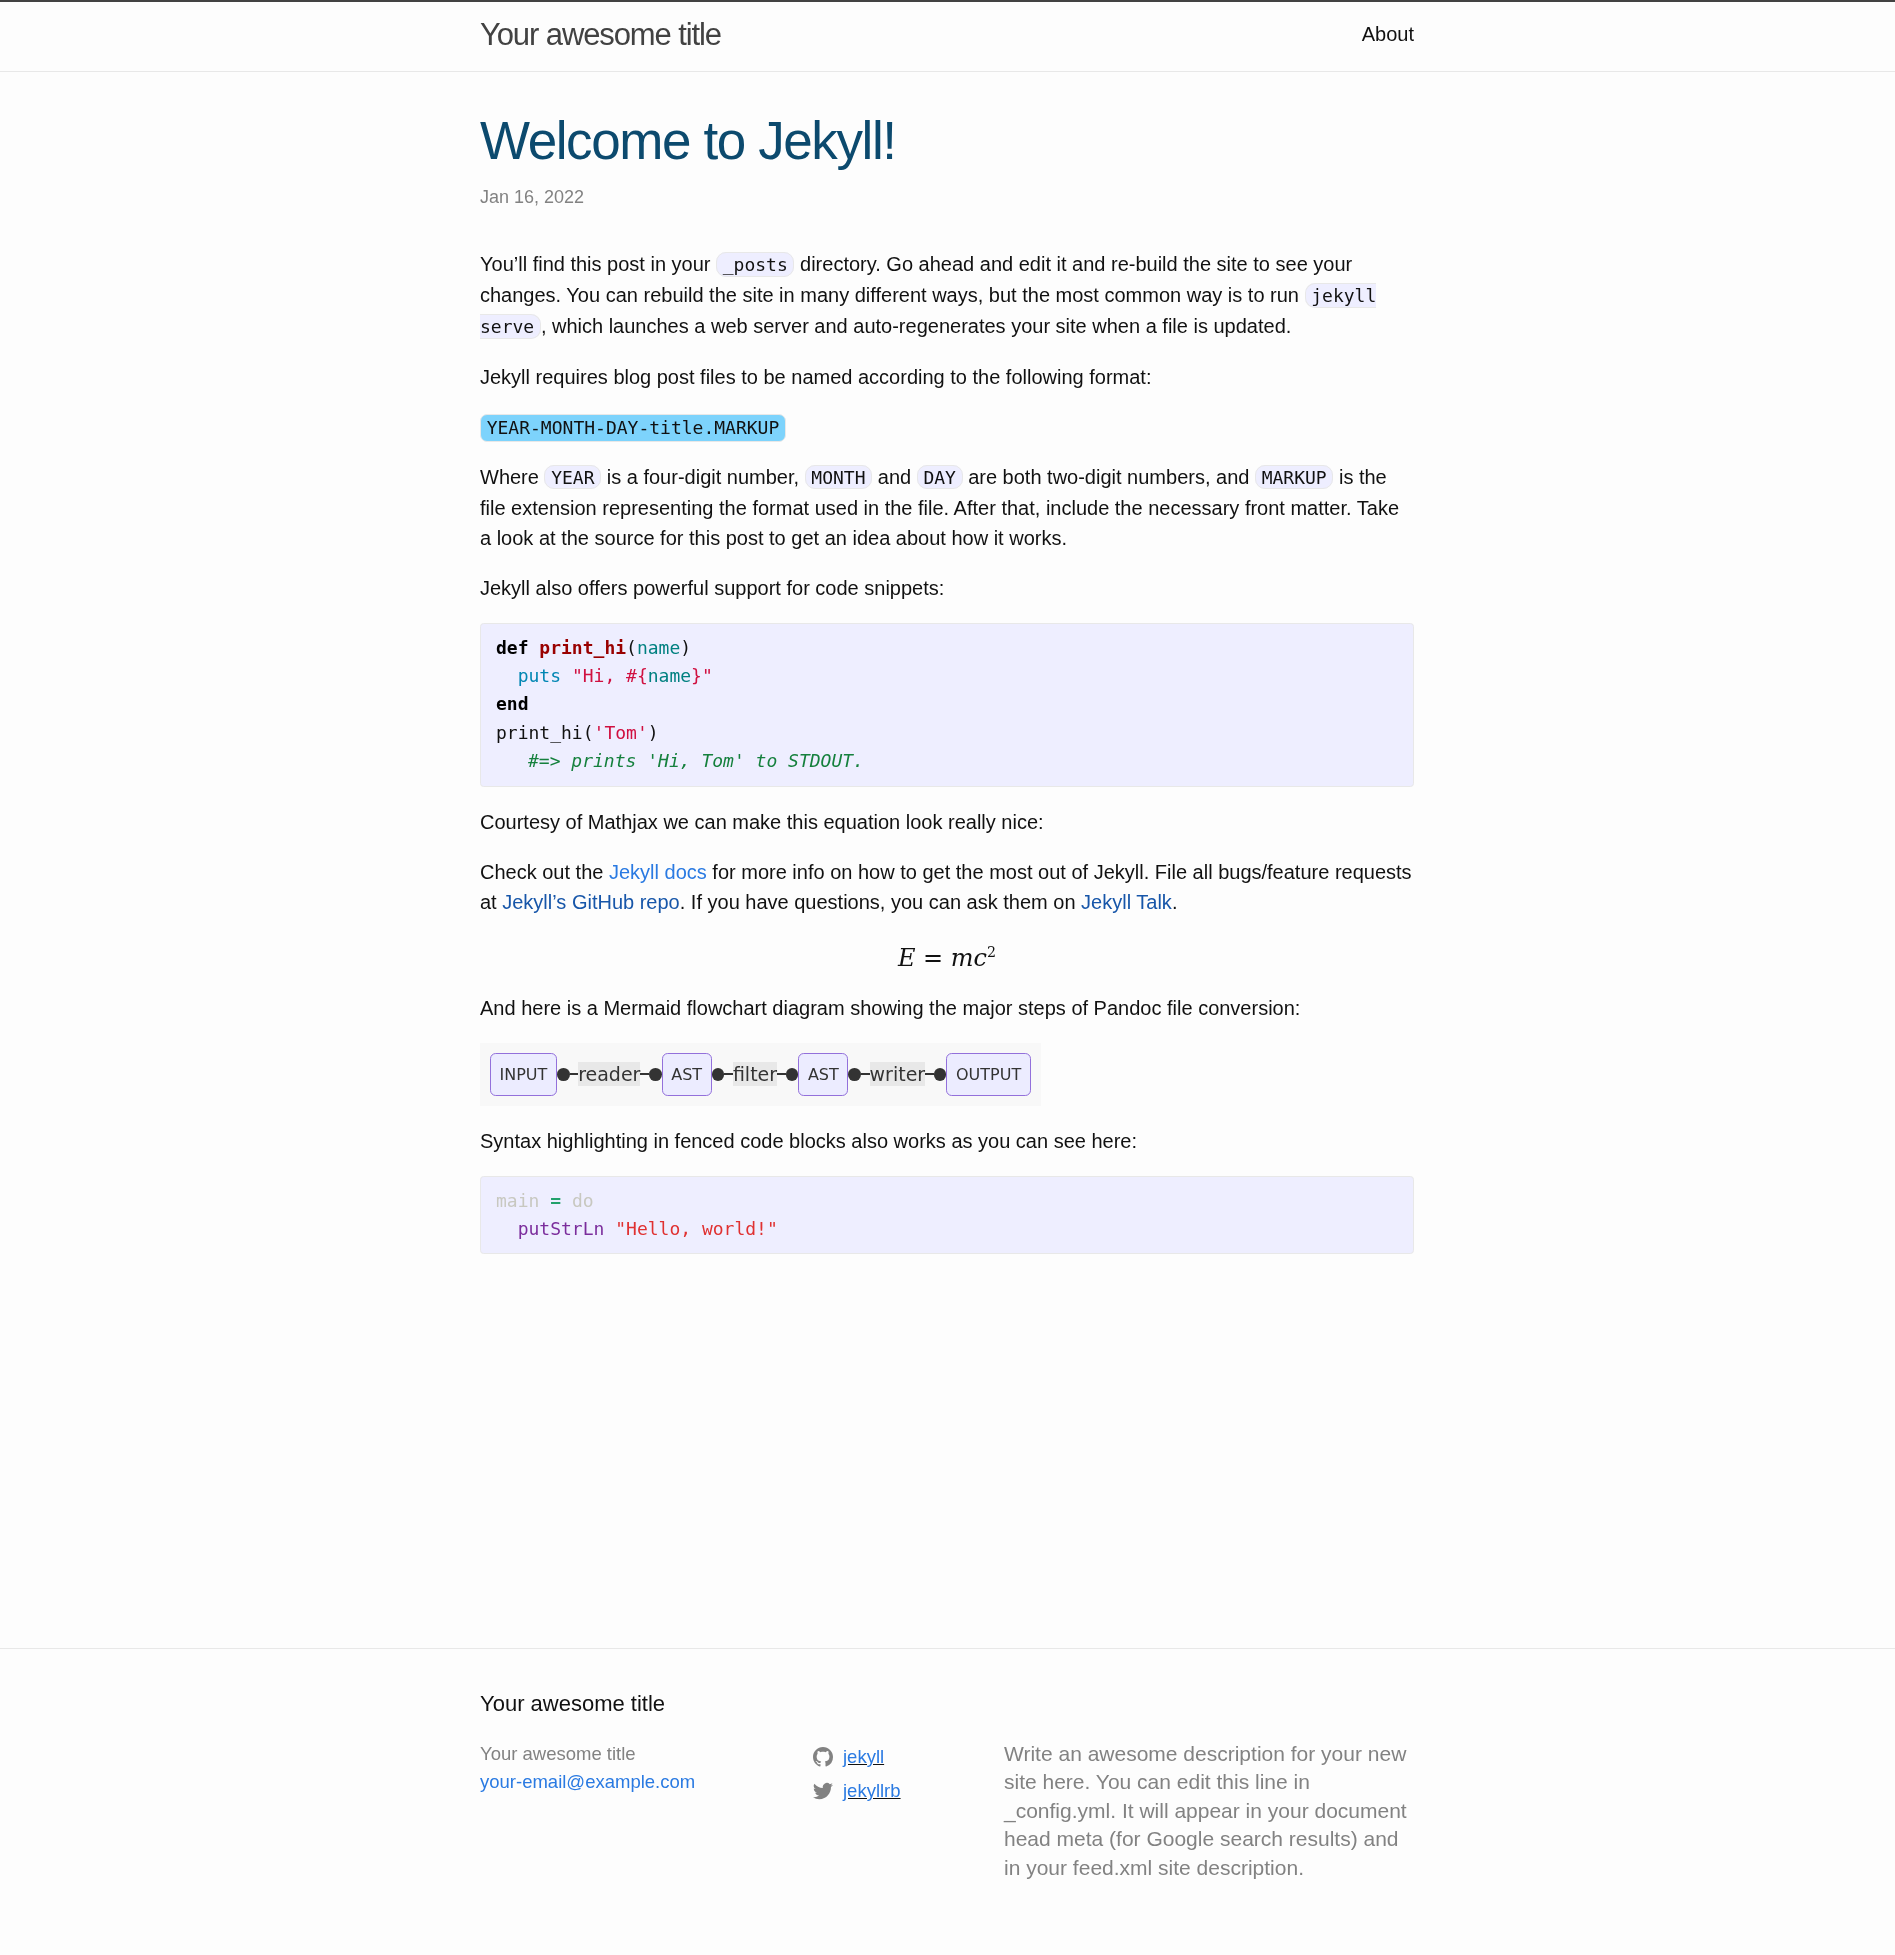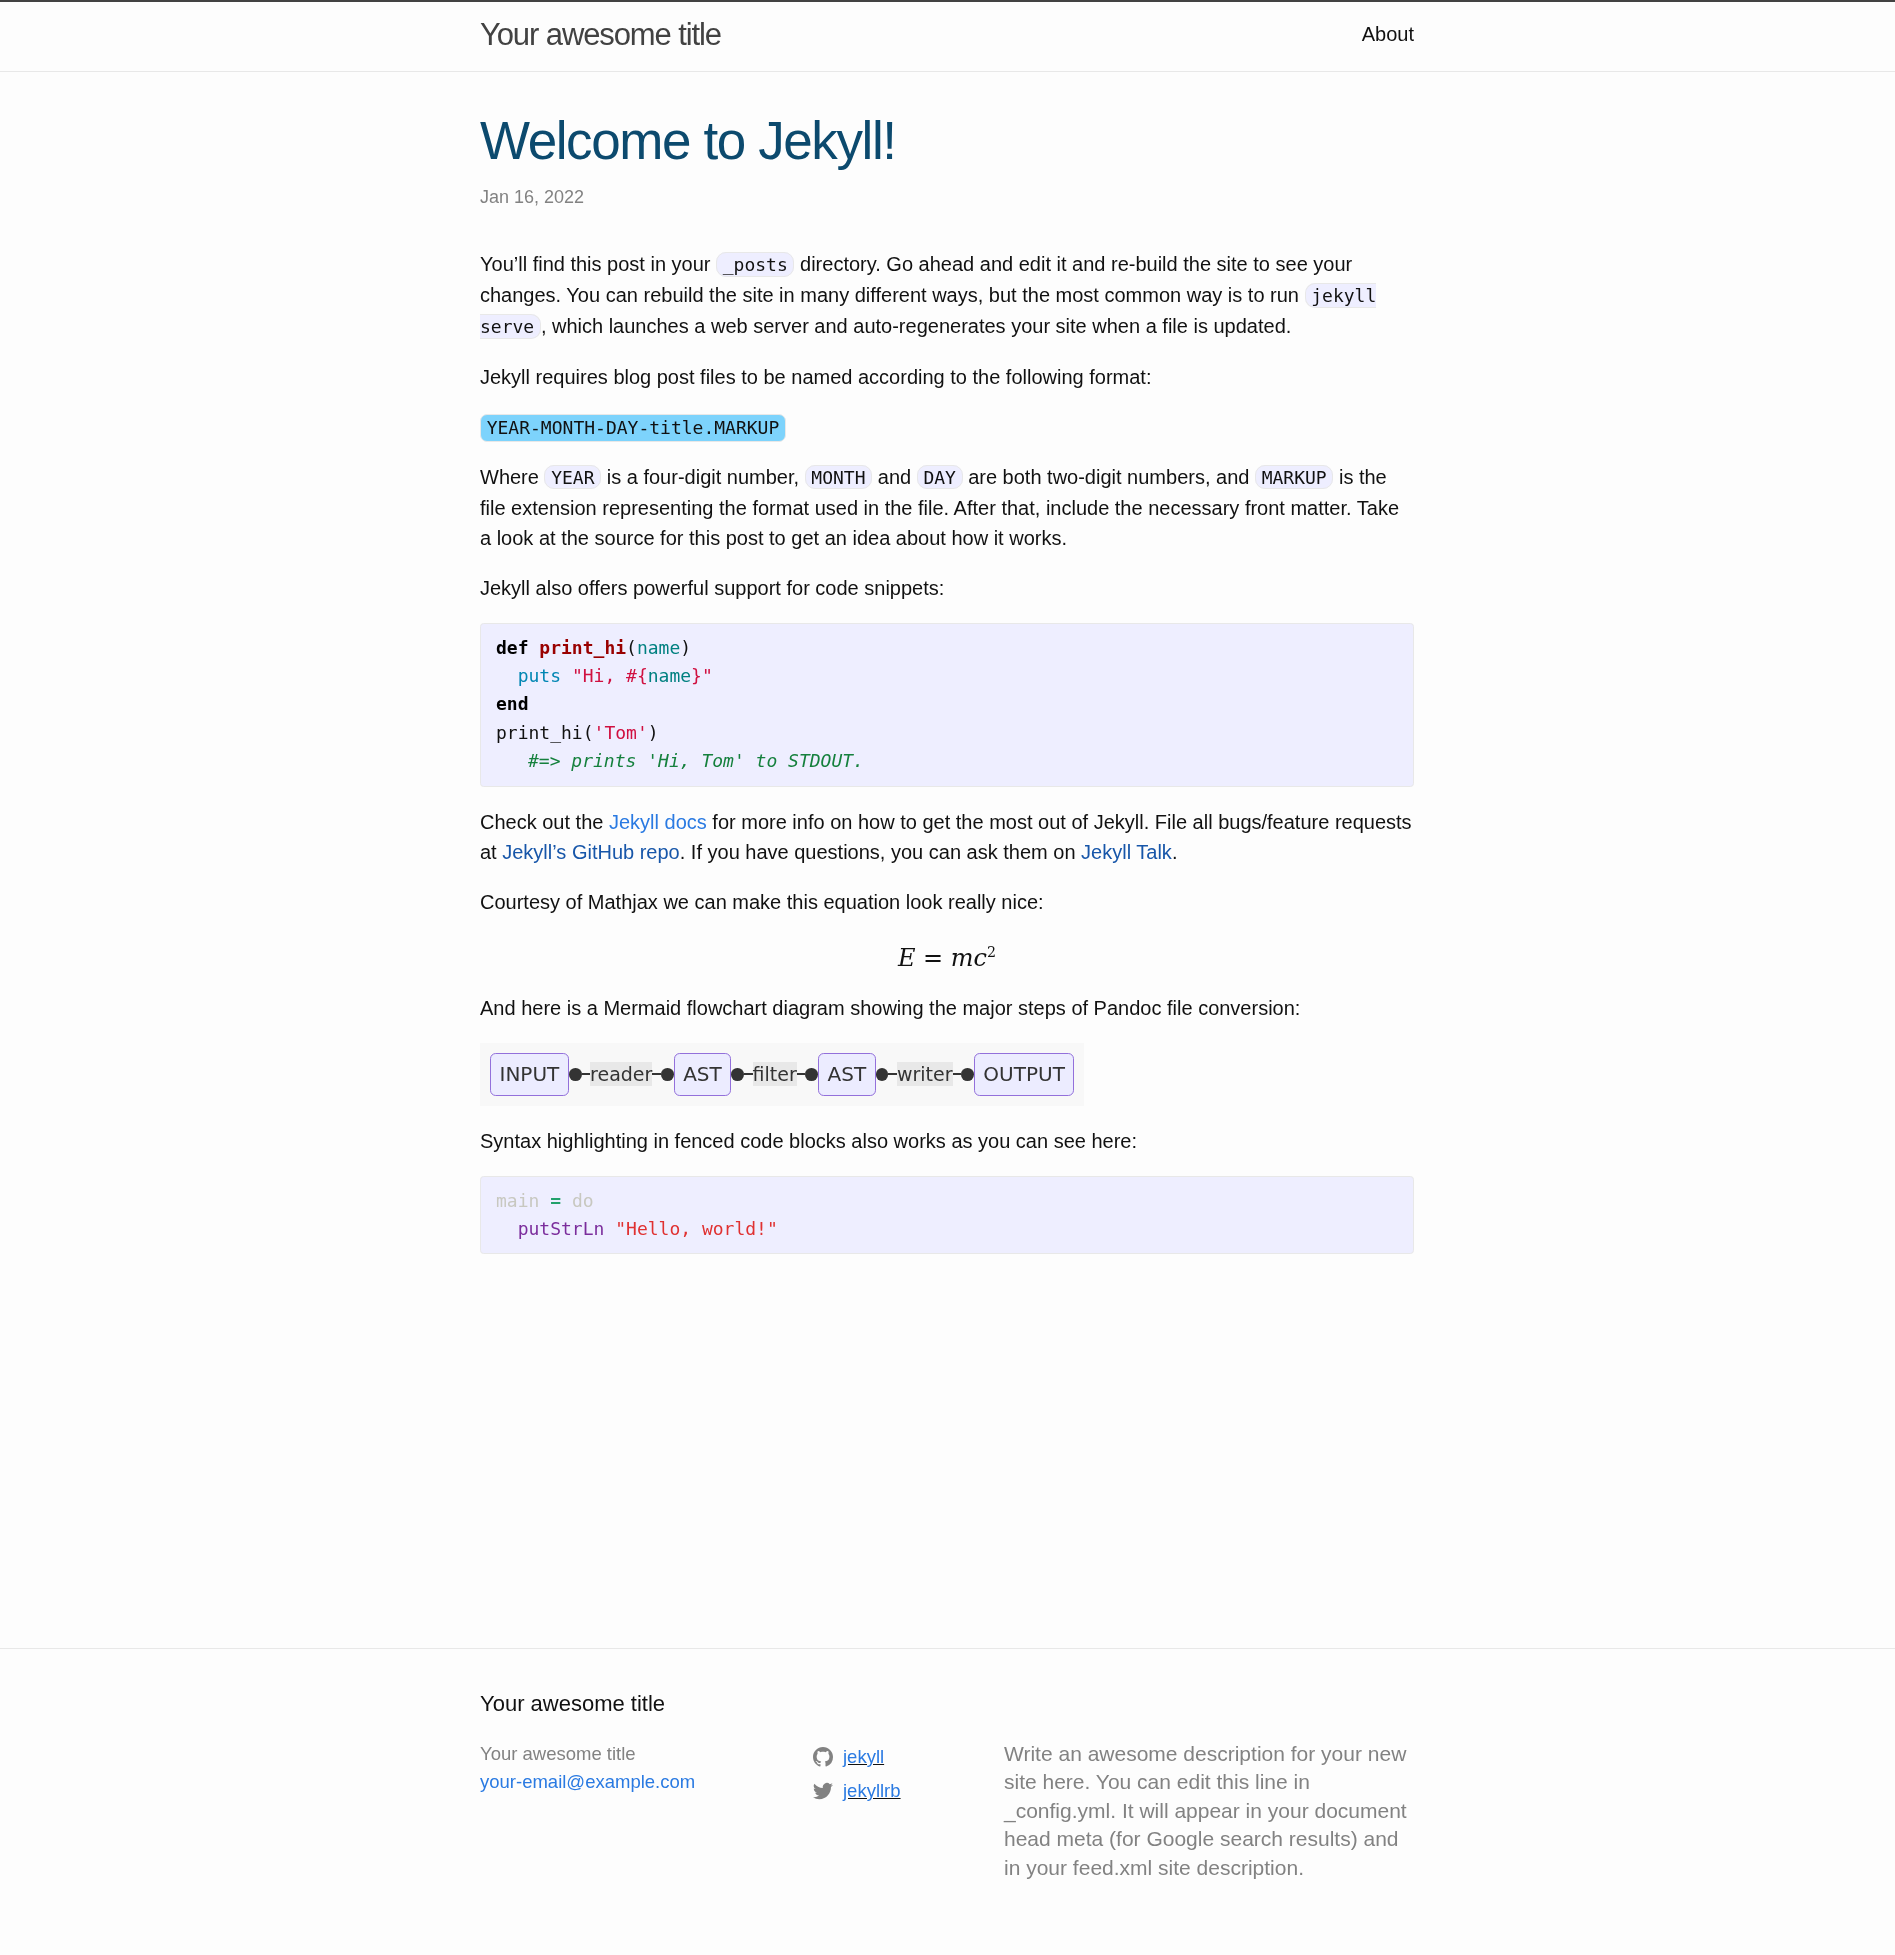--- a/index.html
+++ b/index.html
@@ -80,21 +80,21 @@
     text-align: center; font-family: "DejaVu Serif", serif; font-style: italic;
     font-size: 24px; line-height: 30px; margin: 0 0 20px 0;
   }
   .math sup { font-style: normal; font-size: 14.2px; }
   .mermaid {
     display: inline-block; background: #f8f8f8; padding: 10px 10px; margin-bottom: 20px;
   }
   .mm-row { display: flex; align-items: center; }
   .mm-node {
     background: #ececff; border: 1.4px solid #9370db; border-radius: 5.7px;
-    color: #333; font-size: 20px; line-height: 41px; padding: 0 8.5px;
+    color: #333; font-size: 16px; line-height: 41px; padding: 0 8.5px;
     font-family: "DejaVu Sans", sans-serif;
   }
   .mm-edge { display: flex; align-items: center; }
   .mm-dot { width: 12.8px; height: 12.8px; border-radius: 50%; background: #333; }
   .mm-line { width: 8.5px; height: 2.1px; background: #333; }
   .mm-label {
     background: #e8e8e8; color: #333; font-size: 19px; line-height: 24px;
     font-family: "DejaVu Sans", sans-serif;
   }
   .site-footer {
@@ -132,23 +132,23 @@
   <p><span>Where </span><code class="inl">YEAR</code><span> is a four-digit number, </span><code class="inl">MONTH</code><span> and </span><code class="inl">DAY</code><span> are both two-digit numbers, and </span><code class="inl">MARKUP</code><span> is the file extension representing the format used in the file. After that, include the necessary front matter. Take a look at the source for this post to get an idea about how it works.</span></p>
 
   <p>Jekyll also offers powerful support for code snippets:</p>
 
   <pre class="code"><span class="k">def</span> <span class="nf">print_hi</span><span>(</span><span class="nv">name</span><span>)</span>
 <span>  </span><span class="nb">puts</span> <span class="s">"Hi, #{</span><span class="nv">name</span><span class="s">}"</span>
 <span class="k">end</span>
 <span>print_hi(</span><span class="s">'Tom'</span><span>)</span>
 <span class="c">#=&gt; prints 'Hi, Tom' to STDOUT.</span></pre>
 
+  <p>Courtesy of Mathjax we can make this equation look really nice:</p>
+
   <p><span>Check out the </span><a class="lnk">Jekyll docs</a><span> for more info on how to get the most out of Jekyll. File all bugs/feature requests at </span><a class="lnk dark">Jekyll’s GitHub repo</a><span>. If you have questions, you can ask them on </span><a class="lnk dark">Jekyll Talk</a><span>.</span></p>
-
-  <p>Courtesy of Mathjax we can make this equation look really nice:</p>
 
   <div class="math"><span>E</span><span style="font-style:normal"> = </span><span>mc</span><sup>2</sup></div>
 
   <p>And here is a Mermaid flowchart diagram showing the major steps of Pandoc file conversion:</p>
 
   <div class="mermaid">
     <div class="mm-row">
       <div class="mm-node">INPUT</div>
       <div class="mm-edge">
           <div class="mm-dot"></div>

